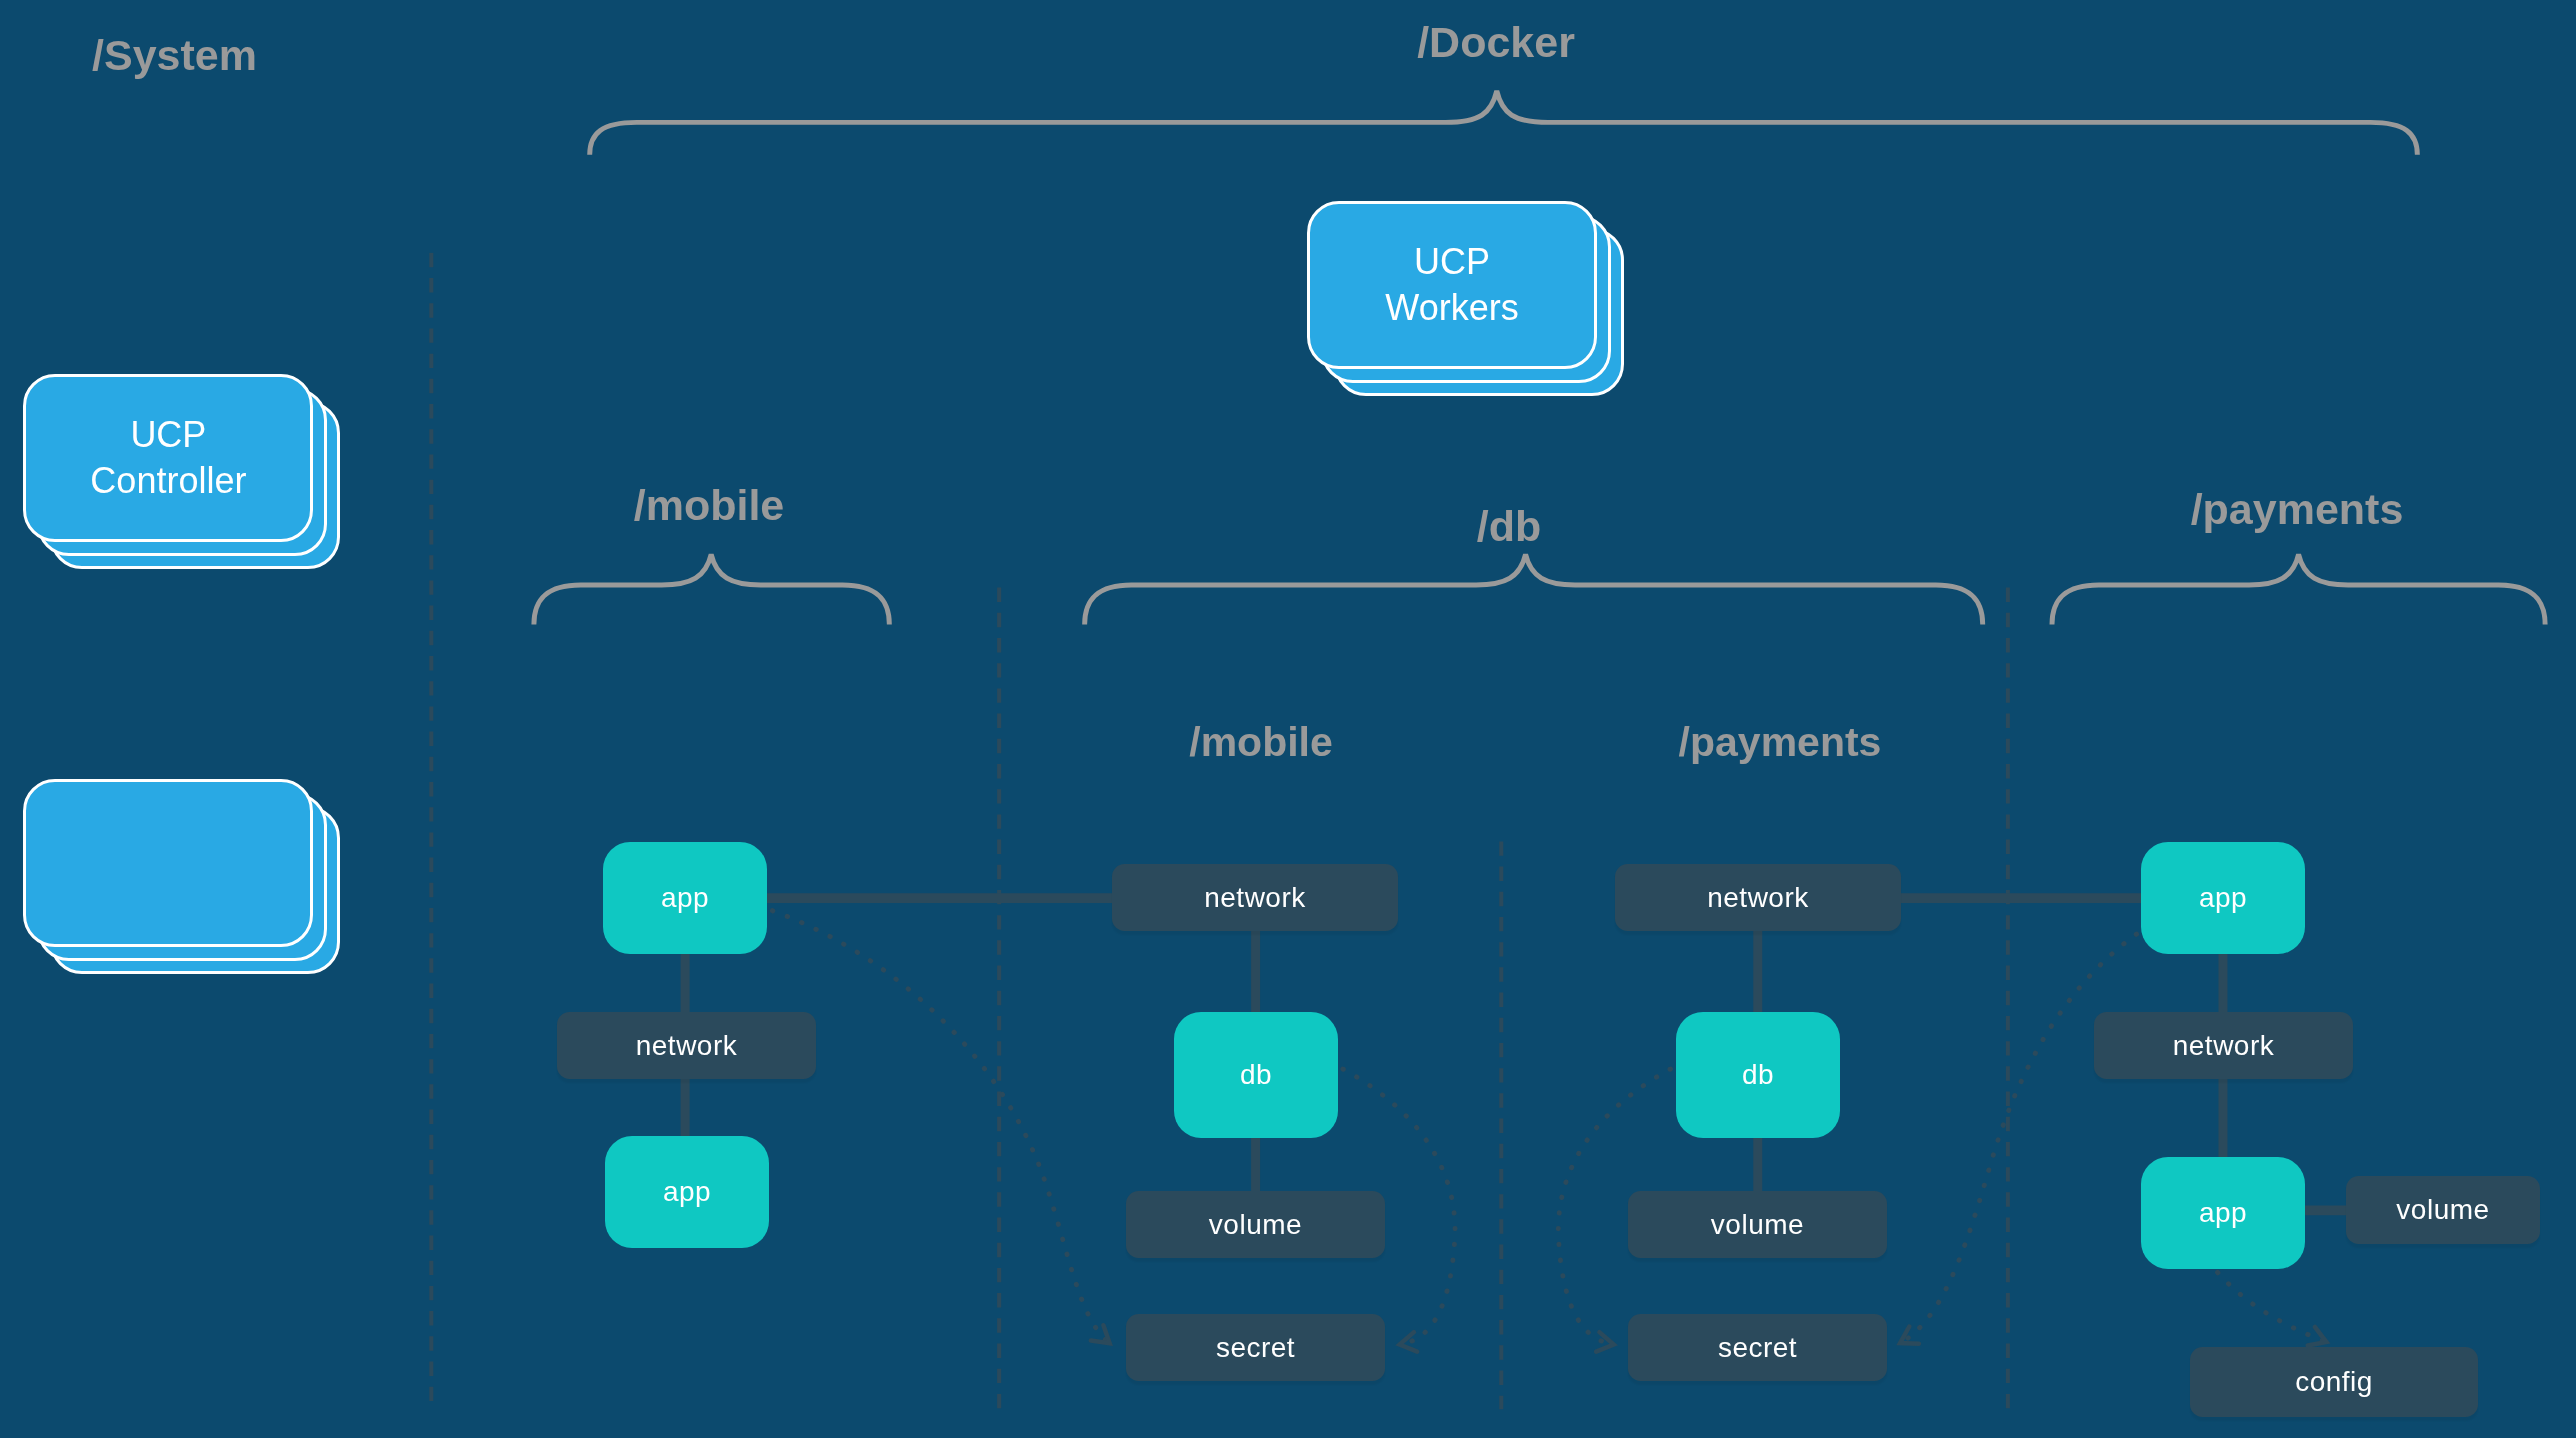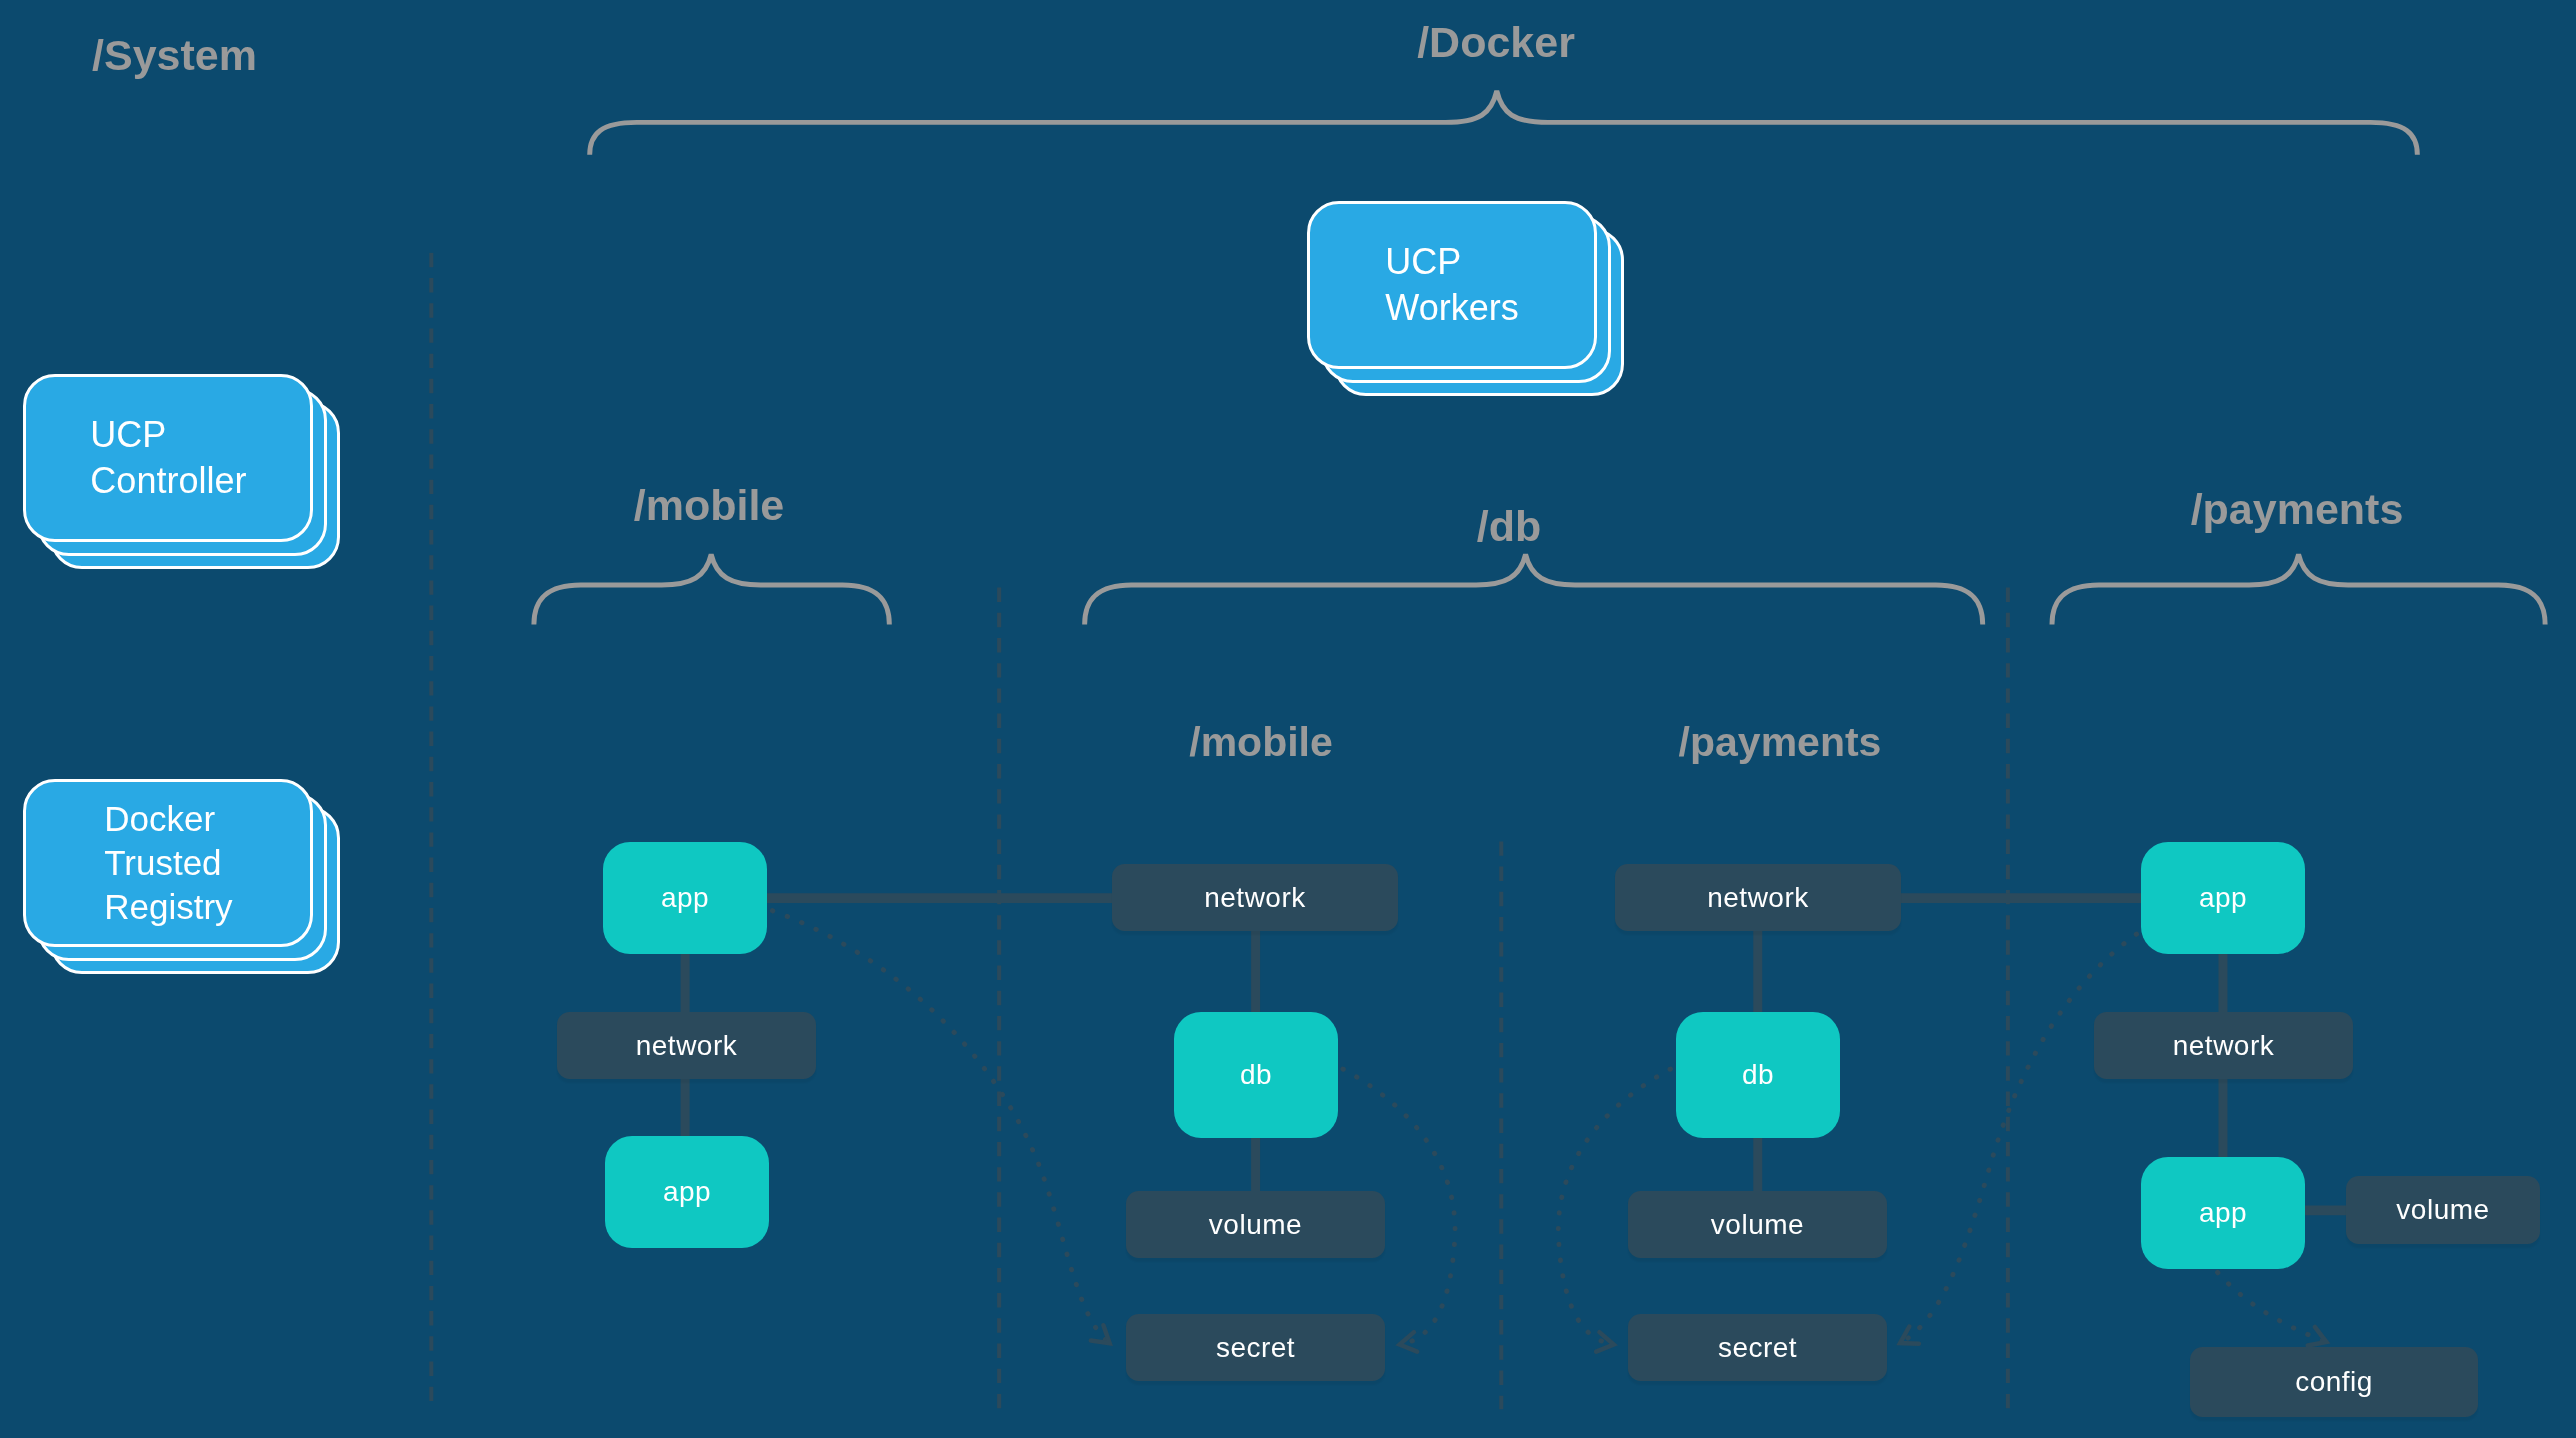--- a/index.html
+++ b/index.html
@@ -23,21 +23,21 @@
   .stack{position:absolute; z-index:2; width:319px; height:197px;}
   .stack .card{
     position:absolute; width:290px; height:168px; background:var(--blue);
     border:3.6px solid var(--white); border-radius:32px; box-sizing:border-box;
   }
   .stack .card.b2{left:27px; top:27px;}
   .stack .card.b1{left:13.5px; top:13.5px;}
   .stack .card.front{left:0; top:0;}
   .stack .stack-label{
     position:absolute; left:0; top:0; width:290px; height:168px; z-index:3;
-    display:flex; align-items:center; justify-content:center; text-align:left;
+    display:flex; align-items:center; justify-content:center; text-align:center;
     color:#fff; font-size:36px; line-height:1.28; white-space:pre-line;
   }
 
   
   .node{
     position:absolute; z-index:2; display:flex; align-items:center; justify-content:center;
     color:#fff; font-size:28px; letter-spacing:0.5px;
   }
   .pill{background:var(--navy); border-radius:12.6px; box-shadow:0 3.6px 1.8px rgba(0,0,0,0.05);}
   .tealbox{background:var(--teal); border-radius:27px;}
@@ -107,23 +107,20 @@
     <div class="card b2"></div>
     <div class="card b1"></div>
     <div class="card front"></div>
     <div class="stack-label">UCP
 Controller</div>
   </div>
   <div class="stack" style="left:23.4px; top:779px;">
     <div class="card b2"></div>
     <div class="card b1"></div>
     <div class="card front"></div>
-    <div class="stack-label" style="line-height:1.25; font-size:35px;">Docker
-Trusted
-Registry</div>
   </div>
 
   <div class="node tealbox" style="left:603px; top:842px; width:164px; height:112px;">app</div>
   <div class="node pill" style="left:557px; top:1012px; width:259px; height:67px;">network</div>
   <div class="node tealbox" style="left:605px; top:1136px; width:164px; height:112px;">app</div>
 
   <div class="node pill" style="left:1112px; top:864px; width:286px; height:67px;">network</div>
   <div class="node tealbox" style="left:1174px; top:1012px; width:164px; height:126px;">db</div>
   <div class="node pill" style="left:1126px; top:1191px; width:259px; height:67px;">volume</div>
   <div class="node pill" style="left:1126px; top:1314px; width:259px; height:67px;">secret</div>

